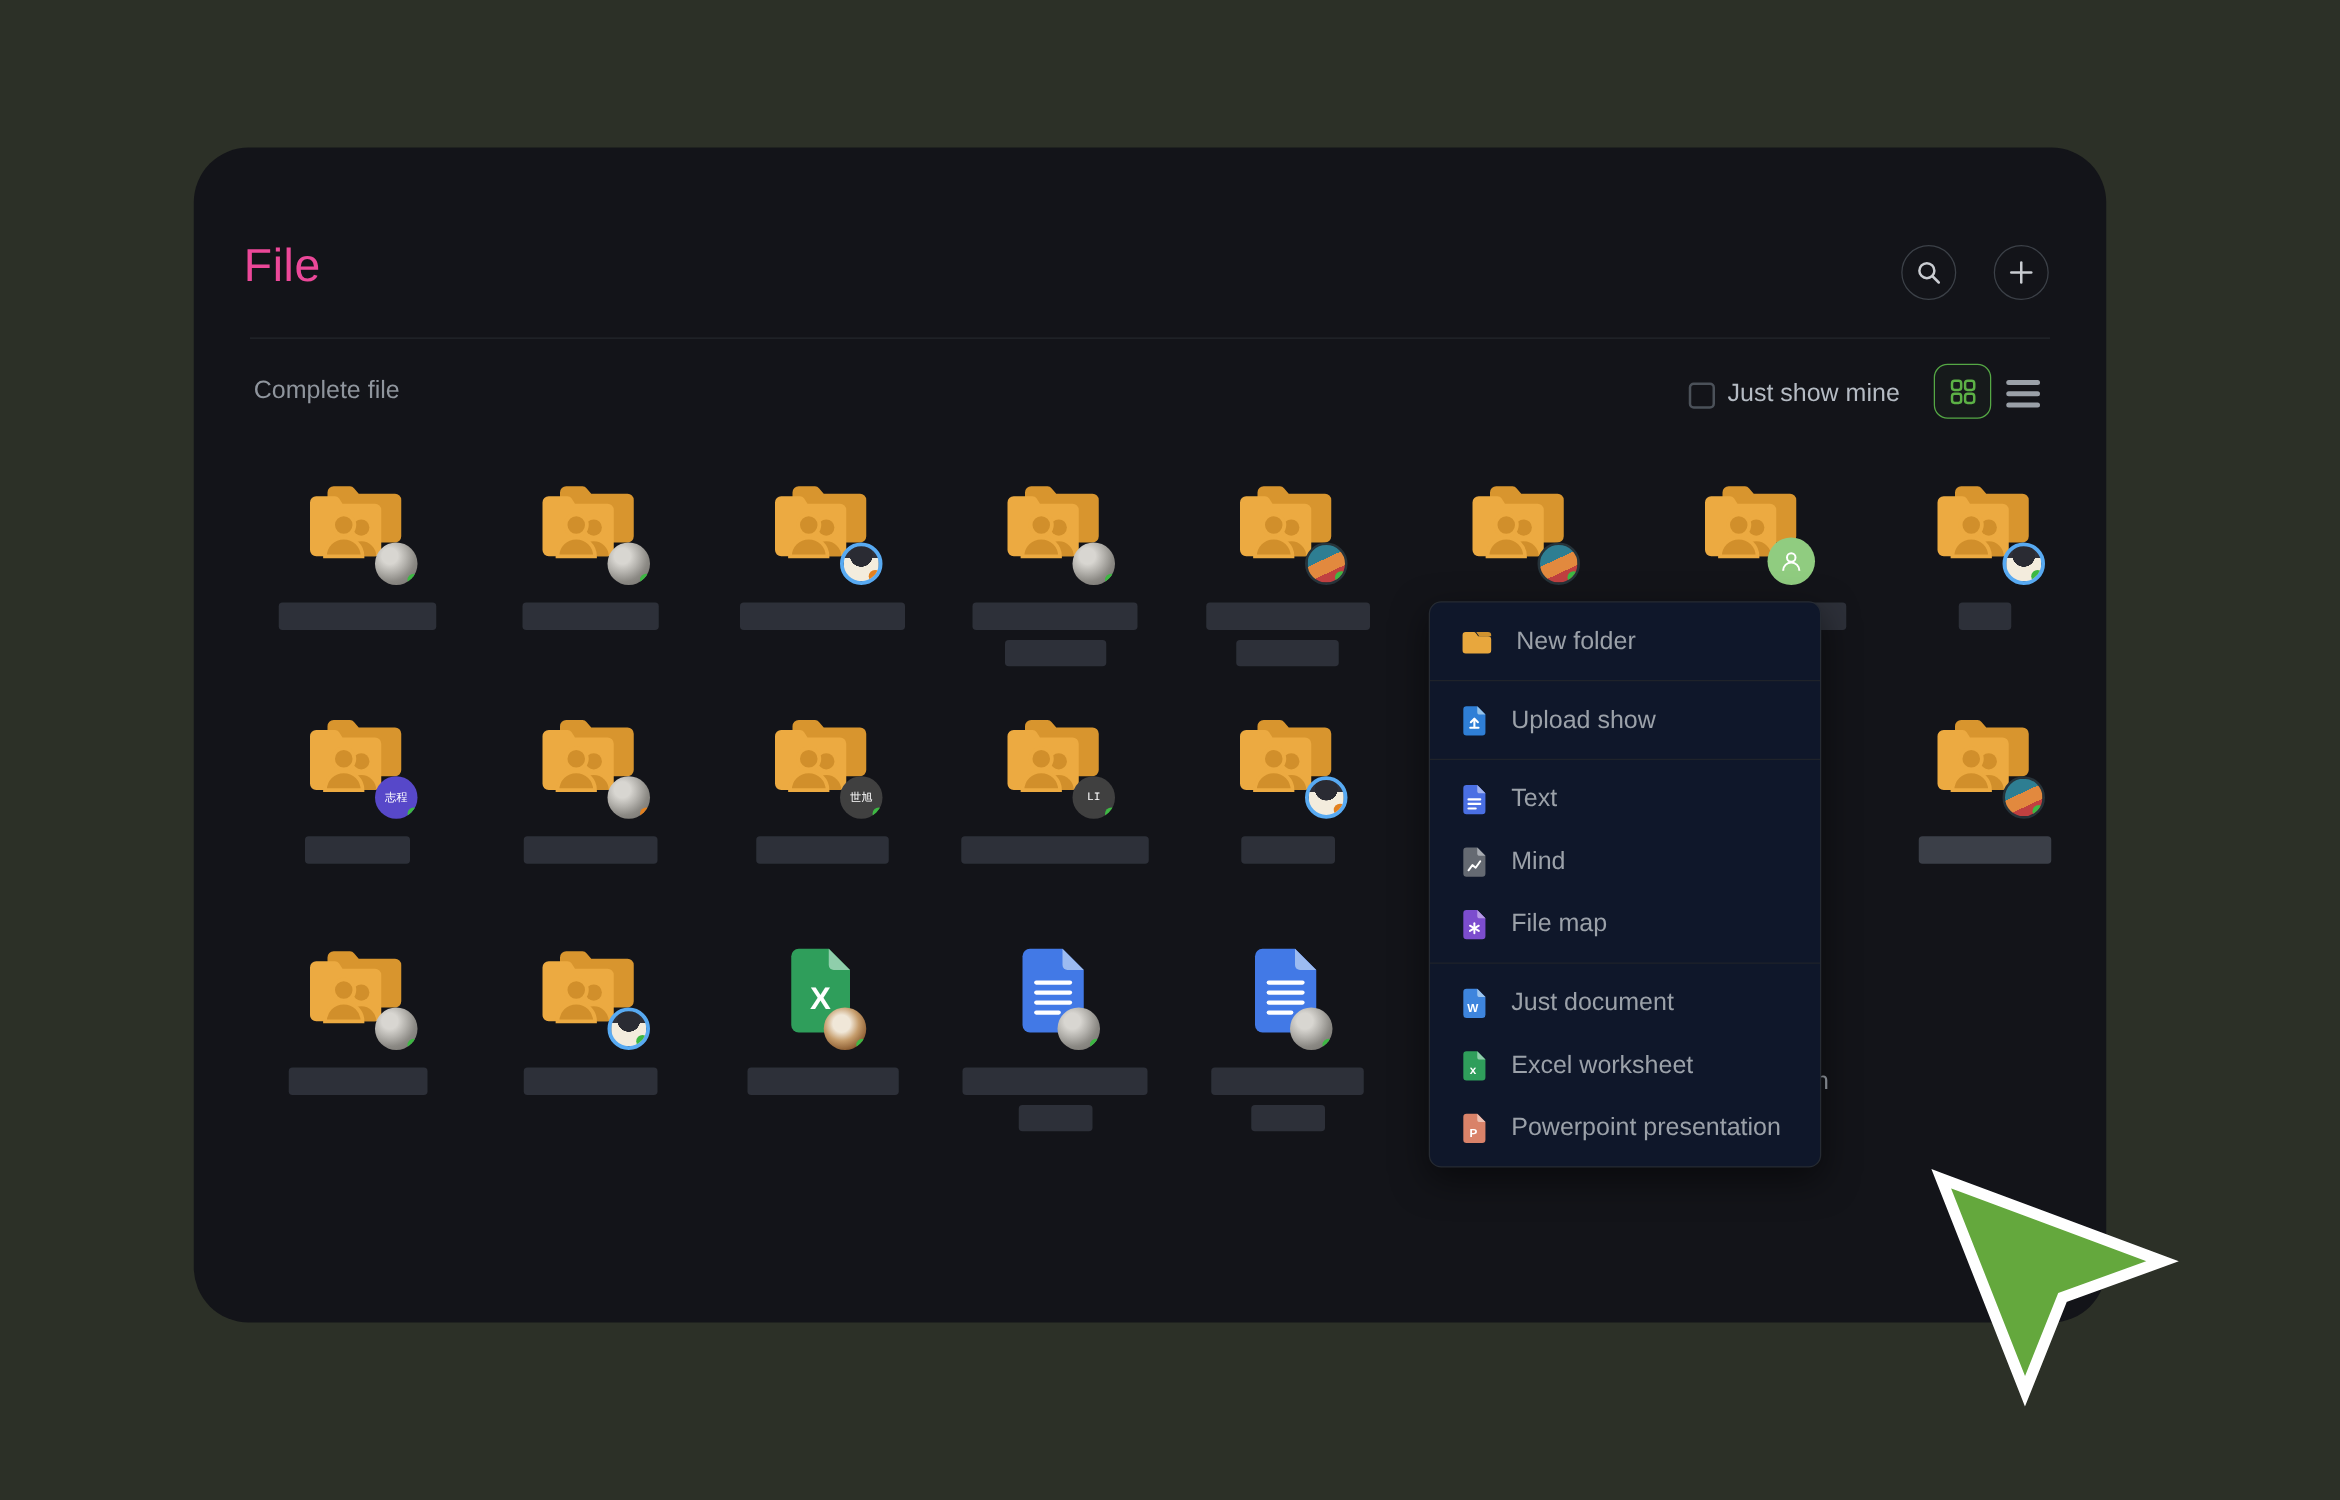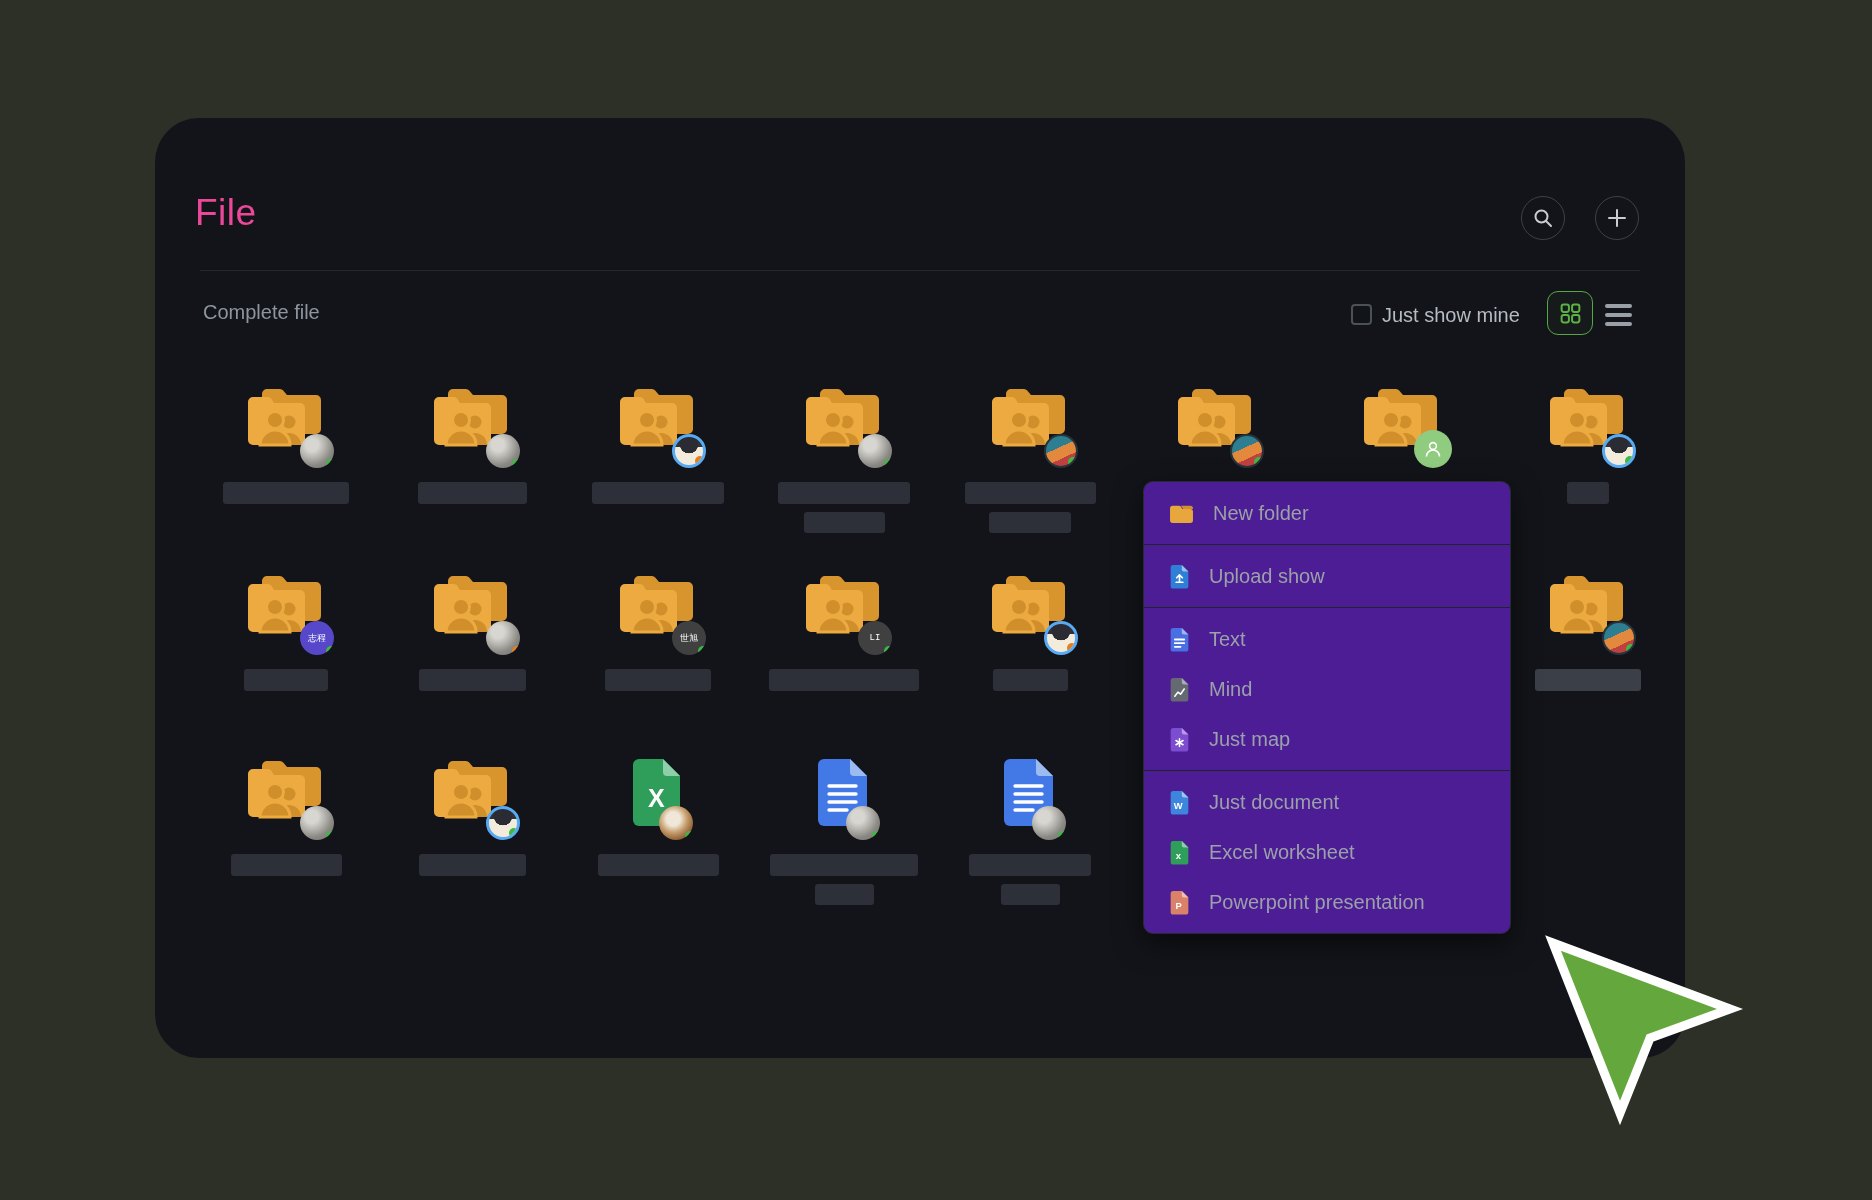--- a/index.html
+++ b/index.html
@@ -18,21 +18,21 @@
   }
   .hdr-btn{
     position:absolute;top:78px;width:44px;height:44px;border:1.5px solid #3c4148;
     border-radius:50%;display:flex;align-items:center;justify-content:center;
     background:transparent;cursor:pointer;box-sizing:border-box;
   }
   .search-btn{left:1366px}
   .plus-btn{left:1440px}
   .hdr-divider{position:absolute;left:45px;top:152px;width:1440px;height:1px;background:#24272d}
   .section-label{position:absolute;left:48px;top:183px;font-size:20px;color:#8f959d}
-  .filter{position:absolute;left:1196px;top:186px;display:flex;align-items:flex-start;gap:10px}
+  .filter{position:absolute;left:1196px;top:186px;display:flex;align-items:flex-end;gap:10px}
   .checkbox{width:21px;height:21px;border:2px solid #4b5159;border-radius:4px;box-sizing:border-box;background:transparent}
   .filter-label{font-size:20px;color:#b5bbc3}
   .grid-view-btn{
     position:absolute;left:1392px;top:173px;width:46px;height:44px;box-sizing:border-box;
     border:1.5px solid #55a845;border-radius:11px;display:flex;align-items:center;justify-content:center;
     background:rgba(92,177,70,0.04);
   }
   .list-view-btn{position:absolute;left:1450px;top:186px;width:27px;height:22px;display:flex;flex-direction:column;justify-content:space-between;cursor:pointer}
   .list-view-btn span{height:3.6px;background:#9aa0a8;border-radius:2px}
 
@@ -54,22 +54,22 @@
       linear-gradient(180deg,#30313a 0 34%, #f3ecdd 34%);}
   .av-girl{border:2px solid #26333a;background:linear-gradient(155deg,#2e7e92 0 40%,#e2893e 40% 68%,#c04040 68%);}
   .av-purple{background:#5748c9;}
   .av-red{background:#404040;}
   .av-green{background:#90cc80;width:38px;height:38px;right:-10px;}
   .dot{position:absolute;width:10px;height:10px;border-radius:50%;right:-2px;bottom:-1px;}
   .dot.green{background:#3db843}
   .dot.orange{background:#e2801f}
 
   .menu{
-    position:absolute;left:1143px;top:481px;width:368px;box-sizing:border-box;
-    background:#4c1d95;border:1px solid #262b33;border-radius:10px;
+    position:absolute;left:1143px;top:481px;width:314px;box-sizing:border-box;
+    background:#0f172a;border:1px solid #262b33;border-radius:10px;
     box-shadow:0 10px 28px rgba(0,0,0,.5);z-index:5;
   }
   .menu-group{padding:6px 0;border-bottom:1px solid #1f232a}
   .menu-group:last-child{border-bottom:none}
   .menu-item{height:50px;display:flex;align-items:center;padding-left:25px;gap:19px;font-size:20px;color:#9ba1a9;cursor:pointer}
 
   .frag{position:absolute;left:1452px;top:854px;font-size:20px;color:#9ba1a9;z-index:4}
 
   .cursor-arrow{position:absolute;left:1538px;top:930px;z-index:10}
 </style>
@@ -467,21 +467,21 @@
           <svg width="21" height="25" viewBox="0 0 20 24">
     <path d="M4 1 h8.2 l6.3 6.3 V21 a2.5 2.5 0 0 1 -2.5 2.5 H4 A2.5 2.5 0 0 1 1.5 21 V3.5 A2.5 2.5 0 0 1 4 1 Z" fill="#7c4dce"></path>
     <path d="M12.2 1 l6.3 6.3 h-4.3 a2 2 0 0 1 -2 -2 Z" fill="#b79ae6"></path>
             <g stroke="#fff" stroke-width="1.5" stroke-linecap="round">
               <path d="M10 11.2 v7.6"></path>
               <path d="M6.6 13 l6.8 4"></path>
               <path d="M13.4 13 l-6.8 4"></path>
             </g>
   </svg>
         </span>
-        <span>Just map</span>
+        <span>File map</span>
       </div>
     </div>
     <div class="menu-group">
       <div class="menu-item">
         <span style="display: inline-flex;">
           <svg width="21" height="25" viewBox="0 0 20 24">
     <path d="M4 1 h8.2 l6.3 6.3 V21 a2.5 2.5 0 0 1 -2.5 2.5 H4 A2.5 2.5 0 0 1 1.5 21 V3.5 A2.5 2.5 0 0 1 4 1 Z" fill="#3e85dd"></path>
     <path d="M12.2 1 l6.3 6.3 h-4.3 a2 2 0 0 1 -2 -2 Z" fill="#9ec6ee"></path>
             <text x="4.6" y="18.5" font-size="9" font-weight="bold" fill="#fff" font-family="Liberation Sans, sans-serif">W</text>
   </svg>

